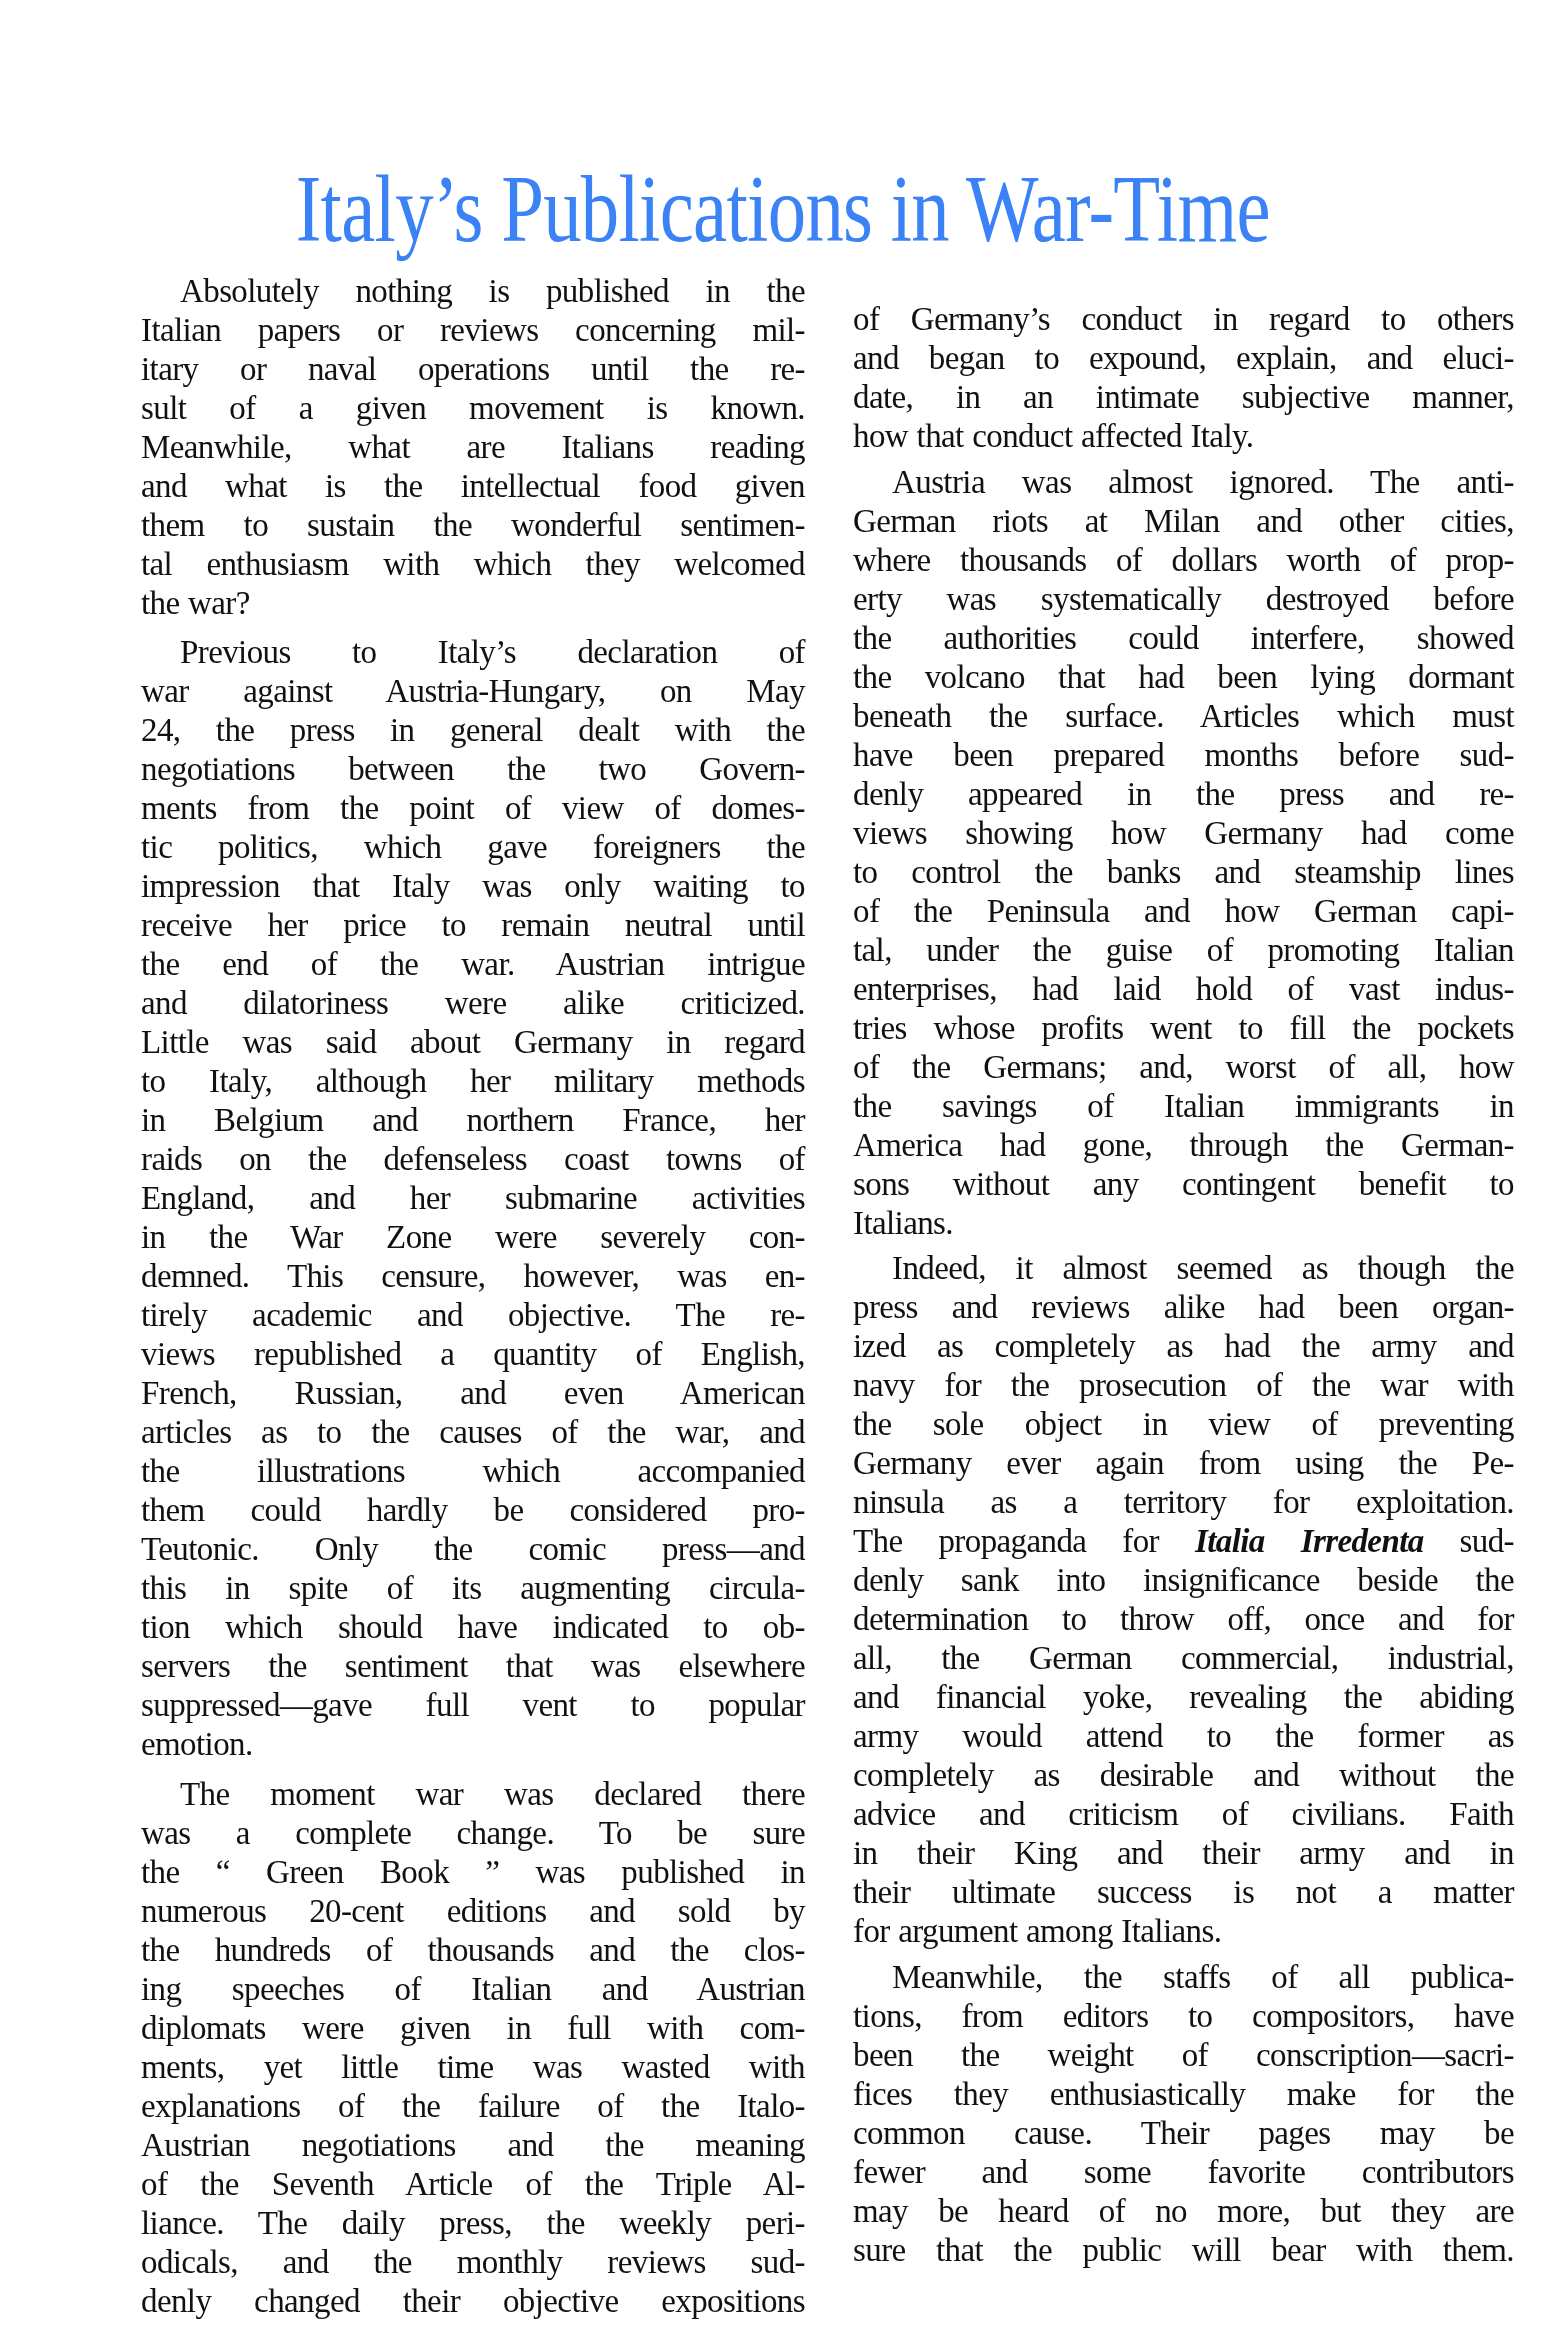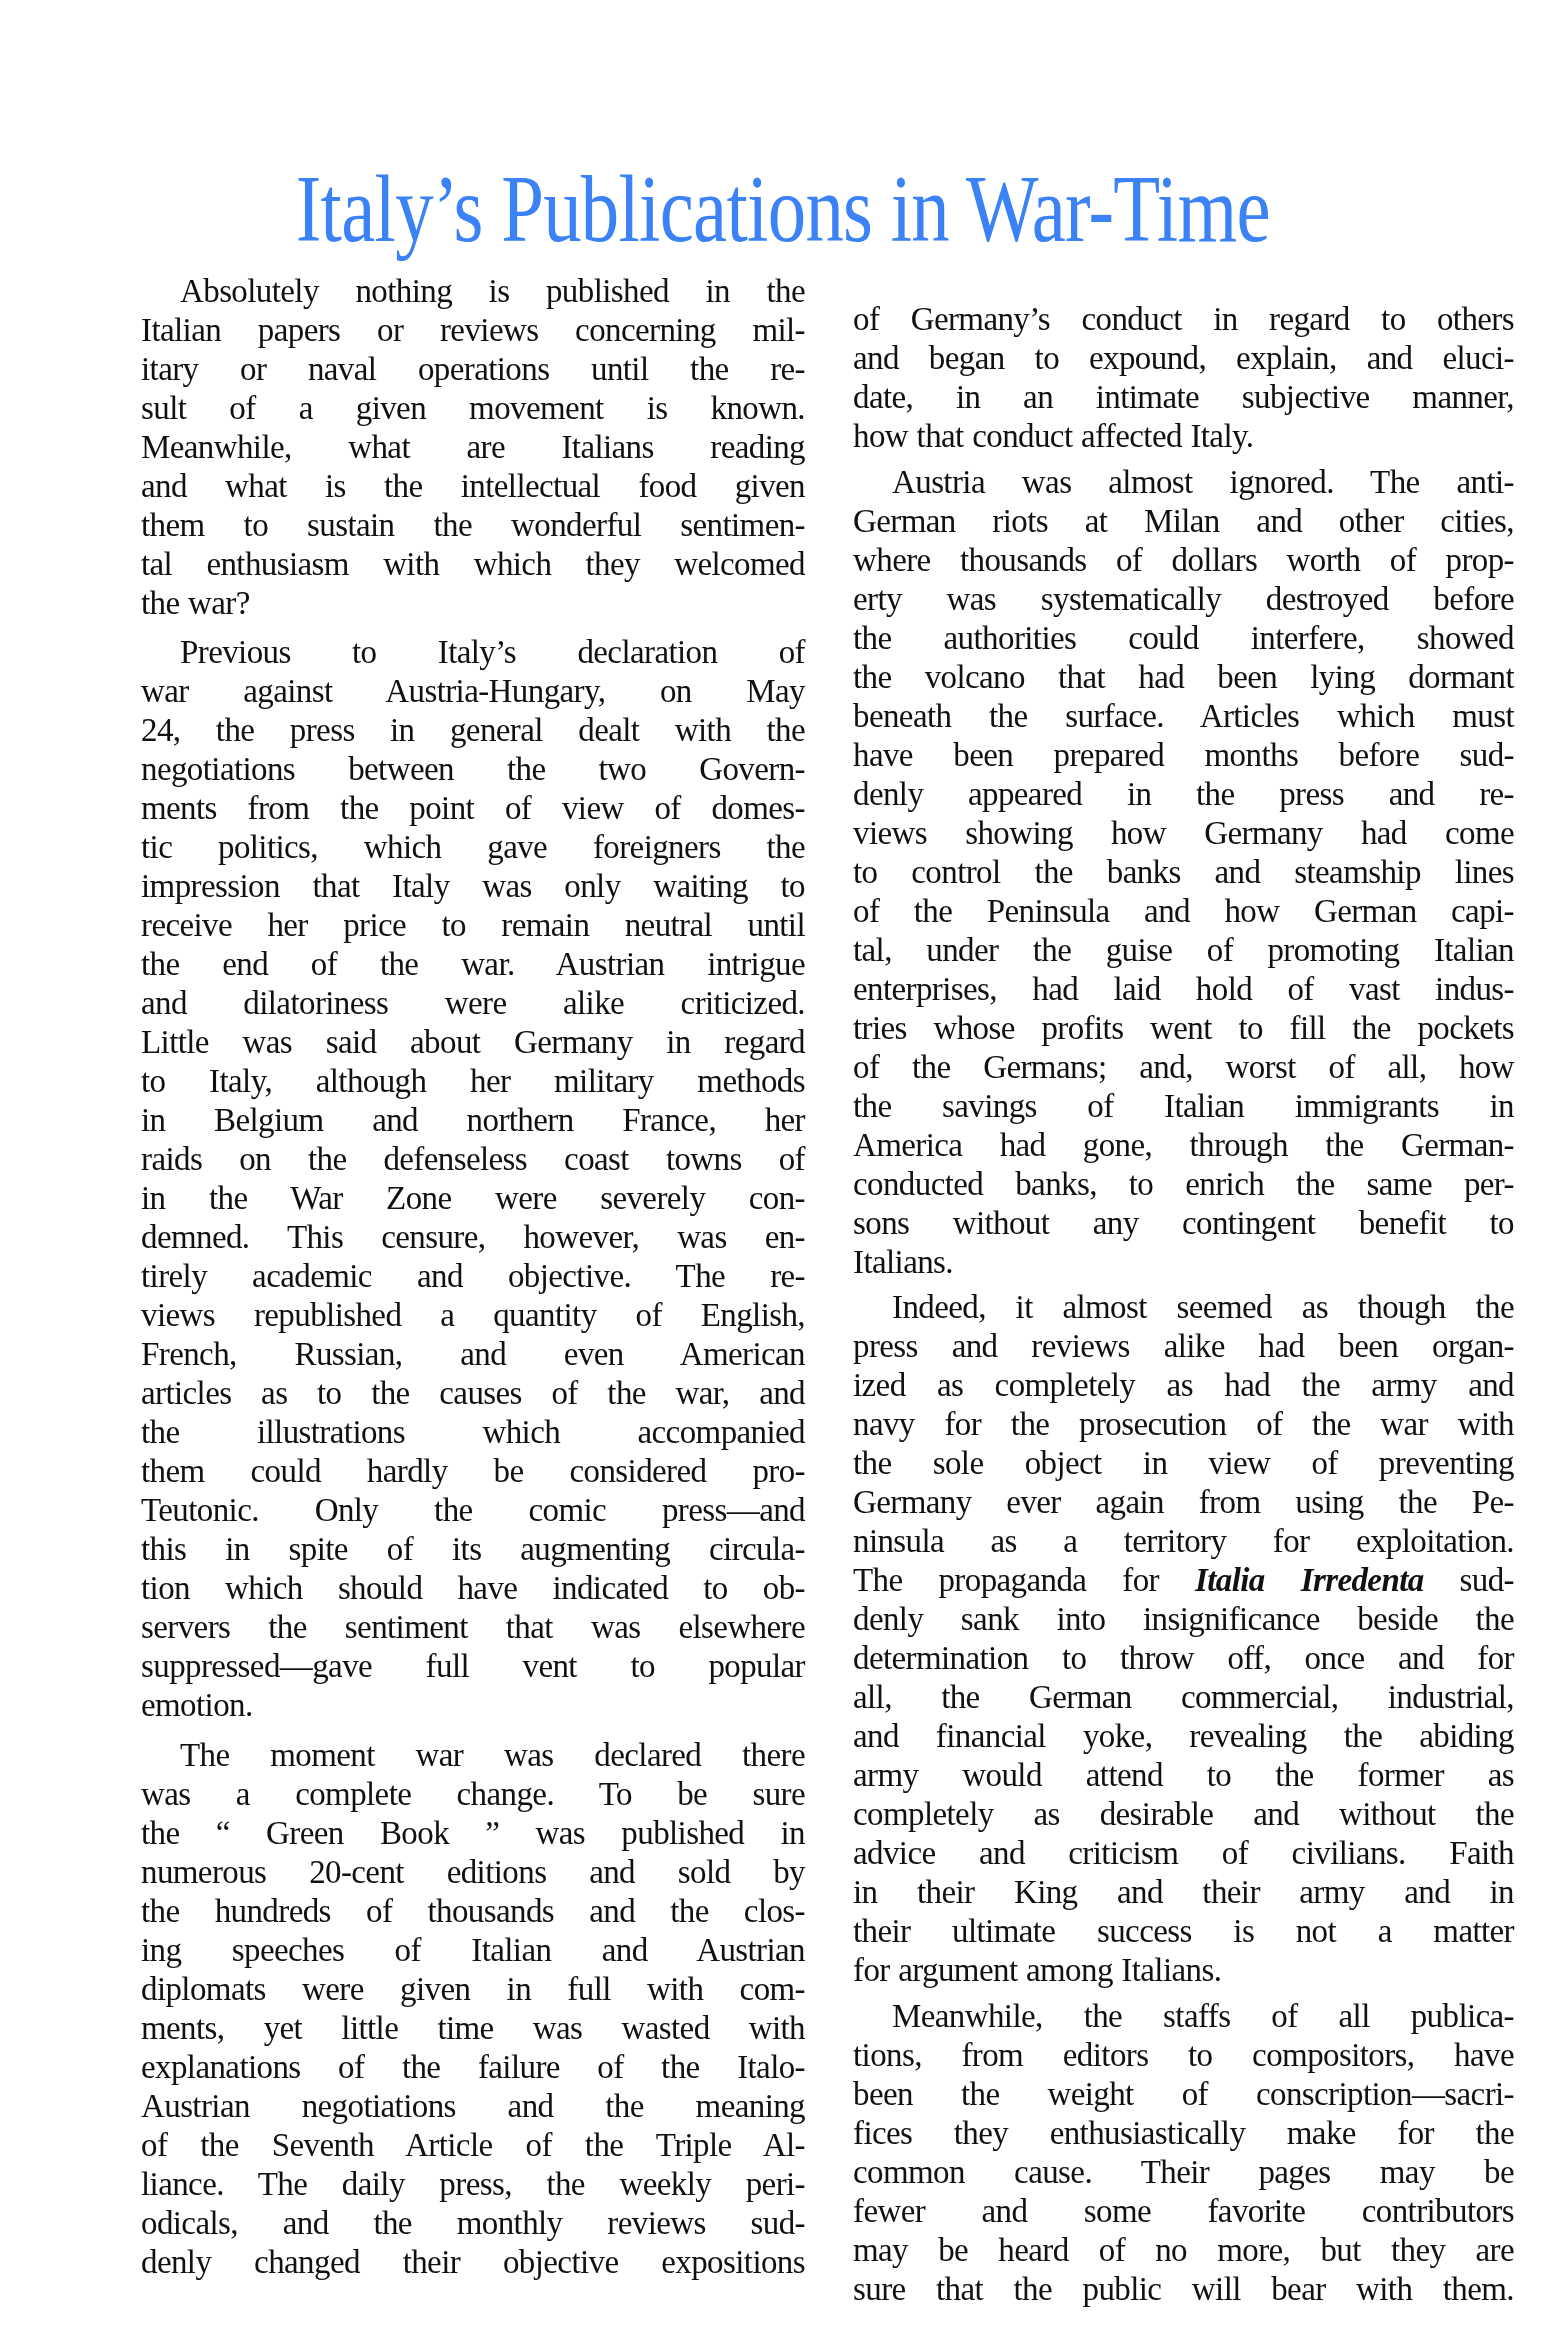--- a/index.html
+++ b/index.html
@@ -93,20 +93,21 @@
       <span class="line">ments from the point of view of domes-</span>
       <span class="line">tic politics, which gave foreigners the</span>
       <span class="line">impression that Italy was only waiting to</span>
       <span class="line">receive her price to remain neutral until</span>
       <span class="line">the end of the war. Austrian intrigue</span>
       <span class="line">and dilatoriness were alike criticized.</span>
       <span class="line">Little was said about Germany in regard</span>
       <span class="line">to Italy, although her military methods</span>
       <span class="line">in Belgium and northern France, her</span>
       <span class="line">raids on the defenseless coast towns of</span>
+      <span class="line">England, and her submarine activities</span>
       <span class="line">in the War Zone were severely con-</span>
       <span class="line">demned. This censure, however, was en-</span>
       <span class="line">tirely academic and objective. The re-</span>
       <span class="line">views republished a quantity of English,</span>
       <span class="line">French, Russian, and even American</span>
       <span class="line">articles as to the causes of the war, and</span>
       <span class="line">the illustrations which accompanied</span>
       <span class="line">them could hardly be considered pro-</span>
       <span class="line">Teutonic. Only the comic press—and</span>
       <span class="line">this in spite of its augmenting circula-</span>
@@ -152,21 +153,20 @@
       <span class="line">denly appeared in the press and re-</span>
       <span class="line">views showing how Germany had come</span>
       <span class="line">to control the banks and steamship lines</span>
       <span class="line">of the Peninsula and how German capi-</span>
       <span class="line">tal, under the guise of promoting Italian</span>
       <span class="line">enterprises, had laid hold of vast indus-</span>
       <span class="line">tries whose profits went to fill the pockets</span>
       <span class="line">of the Germans; and, worst of all, how</span>
       <span class="line">the savings of Italian immigrants in</span>
       <span class="line">America had gone, through the German-</span>
-      <span class="line">conducted banks, to enrich the same per-</span>
       <span class="line">sons without any contingent benefit to</span>
       <span class="line last">Italians.</span>
     </div>
     <div class="para">
       <span class="line indent">Indeed, it almost seemed as though the</span>
       <span class="line">press and reviews alike had been organ-</span>
       <span class="line">ized as completely as had the army and</span>
       <span class="line">navy for the prosecution of the war with</span>
       <span class="line">the sole object in view of preventing</span>
       <span class="line">Germany ever again from using the Pe-</span>

